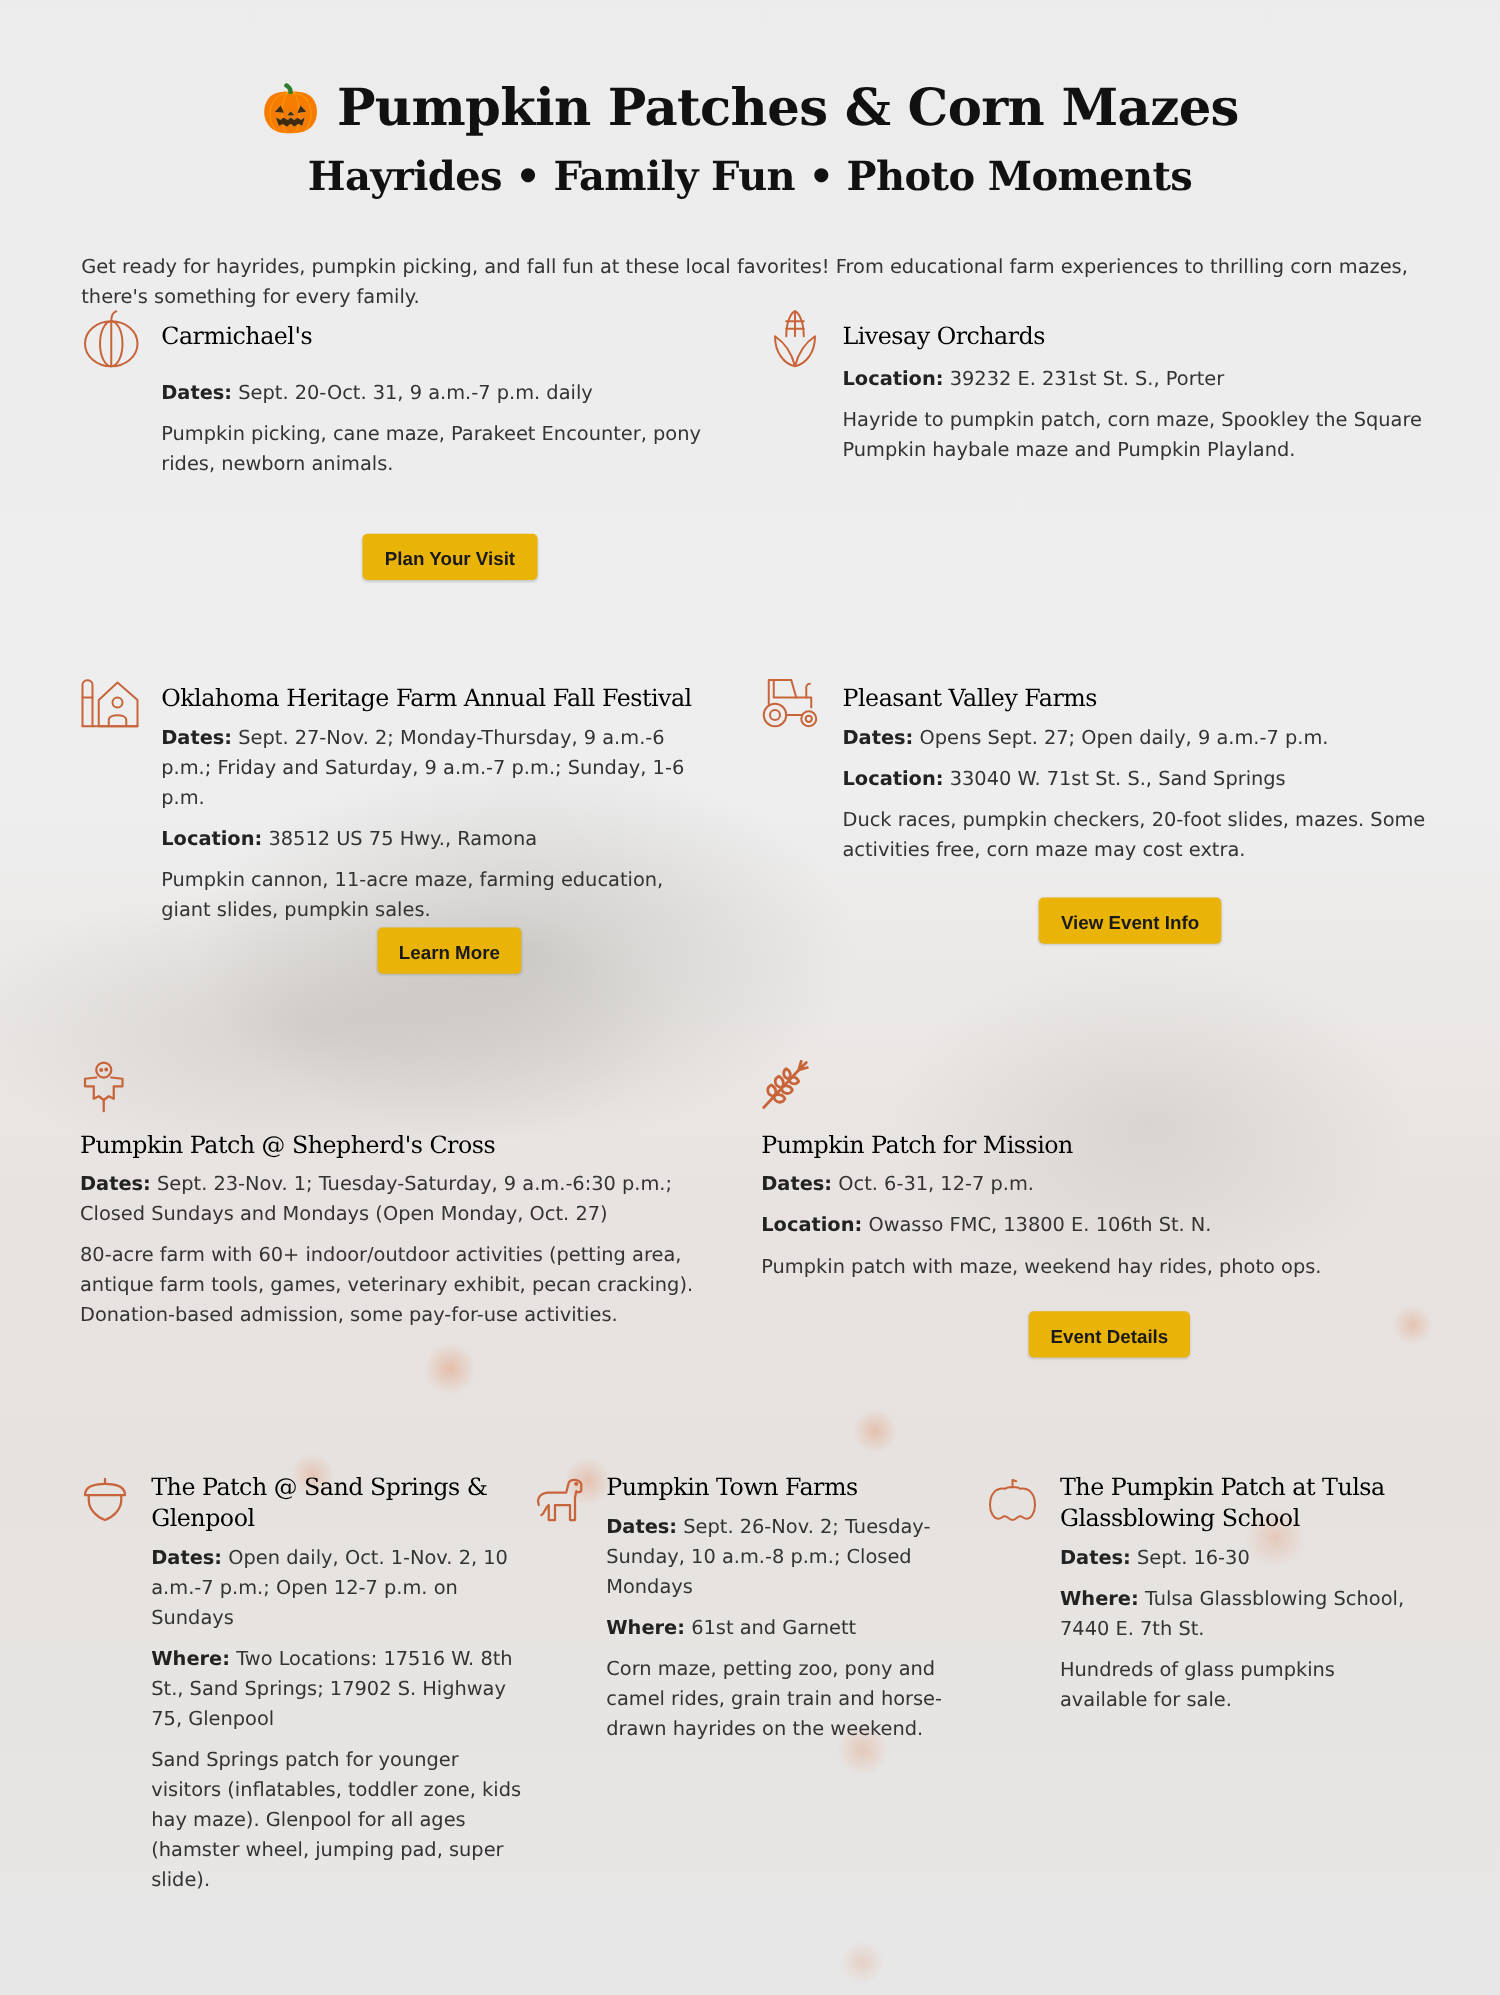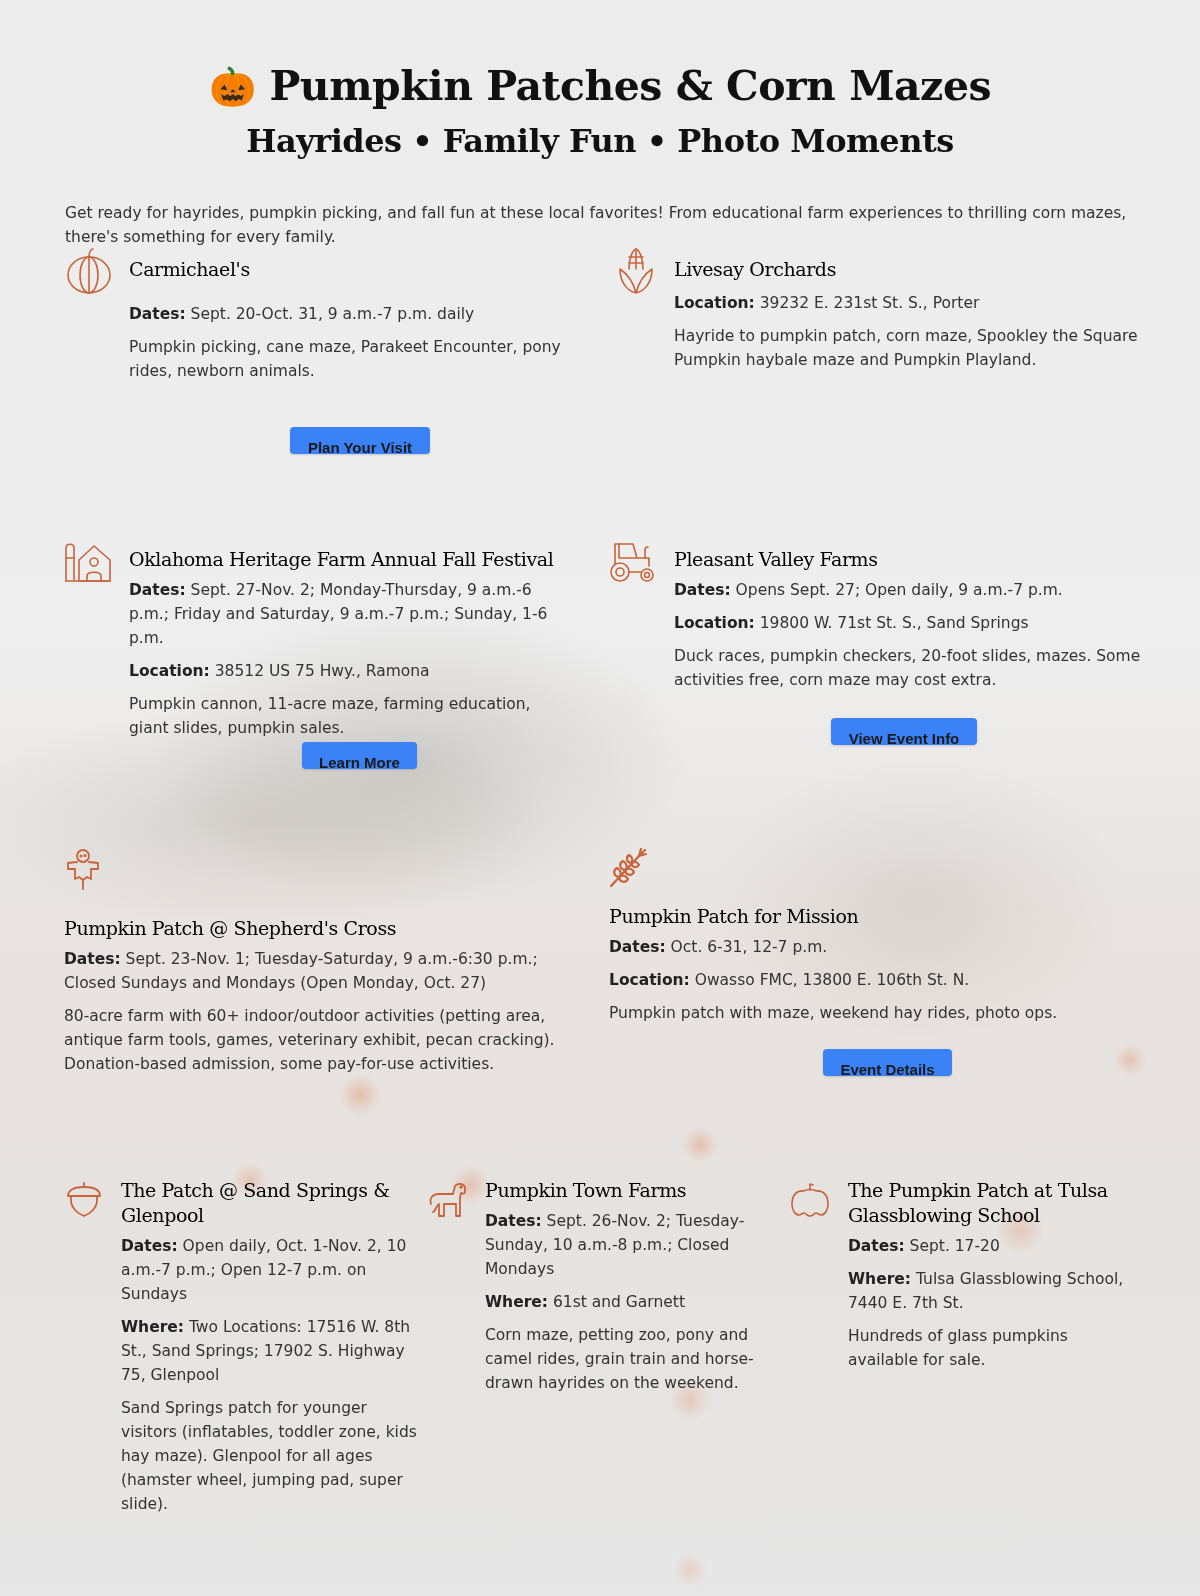--- a/index.html
+++ b/index.html
@@ -55,23 +55,23 @@
   .card .icon svg { width: 100%; height: 100%; }
   .card h2 {
     font-family: "DejaVu Serif", serif; font-weight: normal;
     font-size: 19px; line-height: 25px; color: #000000;
     letter-spacing: -0.4px;
   }
   .card p { font-size: 15.5px; line-height: 24px; color: #333; margin-top: 9px; }
   .card p b { font-weight: bold; color: #222; }
   .btn {
     position: absolute;
-    background: #3b82f6; color: #1a1a1a;
+    background: #eab308; color: #1a1a1a;
     font-weight: bold; font-size: 15px;
-    border-radius: 4px; height: 27px; line-height: 41px;
+    border-radius: 4px; height: 37px; line-height: 41px;
     text-align: center; border: none;
     box-shadow: 0 1px 2px rgba(0,0,0,0.15);
   }
 </style>
 </head>
 <body>
 
 <div class="bg"></div>
 
 <div class="page">
@@ -144,37 +144,37 @@
         <circle cx="11" cy="32" r="9"></circle>
           <circle cx="11" cy="32" r="4"></circle>
         <circle cx="38" cy="35" r="6"></circle>
           <circle cx="38" cy="35" r="2.5"></circle>
         <path d="M20 32 L32 32"></path>
       </svg>
     </div>
     <div style="position:absolute; left:65px; top:10px; width:475px;">
       <h2>Pleasant Valley Farms</h2>
       <p style="margin-top:6px;"><b>Dates:</b> <span>Opens Sept. 27; Open daily, 9 a.m.-7 p.m.</span></p>
-      <p><b>Location:</b> <span>19800 W. 71st St. S., Sand Springs</span></p>
+      <p><b>Location:</b> <span>33040 W. 71st St. S., Sand Springs</span></p>
       <p>Duck races, pumpkin checkers, 20-foot slides, mazes. Some activities free, corn maze may cost extra.</p>
     </div>
     <button class="btn" style="left:222px; top:181px; width:146px;">View Event Info</button>
   </div>
 
   <div class="card" style="left:64px; top:848px; width:540px;">
     <div class="icon" style="left:2px; top:0; width:34px; height:42px;">
       <svg viewBox="0 0 34 42" fill="none" stroke="#c8643a" stroke-width="1.8" stroke-linecap="round" stroke-linejoin="round">
         <circle cx="17" cy="8" r="6"></circle>
         <circle cx="15" cy="8" r="0.7" fill="#c8643a"></circle>
           <circle cx="19" cy="7.5" r="0.7" fill="#c8643a"></circle>
         <path d="M11 14 L2 15 L2 21 L9 21 L9 31 L13 29 L17 32 L21 29 L25 31 L25 21 L32 21 L32 15 L23 14"></path>
         <path d="M17 32 L17 41"></path>
       </svg>
     </div>
-    <div style="position:absolute; left:0; top:68px; width:510px;">
+    <div style="position:absolute; left:0; top:56px; width:510px;">
       <h2>Pumpkin Patch @ Shepherd's Cross</h2>
       <p style="margin-top:6px;"><b>Dates:</b> <span>Sept. 23-Nov. 1; Tuesday-Saturday, 9 a.m.-6:30 p.m.; Closed Sundays and Mondays (Open Monday, Oct. 27)</span></p>
       <p>80-acre farm with 60+ indoor/outdoor activities (petting area, antique farm tools, games, veterinary exhibit, pecan cracking). Donation-based admission, some pay-for-use activities.</p>
     </div>
   </div>
 
   <div class="card" style="left:609px; top:848px; width:540px;">
     <div class="icon" style="left:0; top:0; width:38px; height:40px;">
       <svg viewBox="0 0 38 40" fill="none" stroke="#c8643a" stroke-width="2.2" stroke-linecap="round" stroke-linejoin="round">
         <path d="M2 38 L30 8"></path>
@@ -229,19 +229,19 @@
 
   <div class="card" style="left:790px; top:1182px; width:370px;">
     <div class="icon" style="left:0; top:0; width:40px; height:36px;">
       <svg viewBox="0 0 40 36" fill="none" stroke="#c8643a" stroke-width="1.6" stroke-linecap="round" stroke-linejoin="round">
         <path d="M20 8 L20 2 L23 3"></path>
         <path d="M14 9 C6 8 2 14 2 22 C2 28 5 33 9 33 C11 33 12 31 14 31 C16 31 17 34 20 34 C23 34 24 31 26 31 C28 31 29 33 31 33 C35 33 38 28 38 22 C38 14 34 8 26 9 C24 7 16 7 14 9 Z"></path>
       </svg>
     </div>
     <div style="position:absolute; left:58px; top:-4px; width:290px;">
       <h2>The Pumpkin Patch at Tulsa Glassblowing School</h2>
-      <p style="margin-top:6px;"><b>Dates:</b> <span>Sept. 17-20</span></p>
+      <p style="margin-top:6px;"><b>Dates:</b> <span>Sept. 16-30</span></p>
       <p><b>Where:</b> <span>Tulsa Glassblowing School, 7440 E. 7th St.</span></p>
       <p>Hundreds of glass pumpkins available for sale.</p>
     </div>
   </div>
 
 </div>
 
 </body></html>

